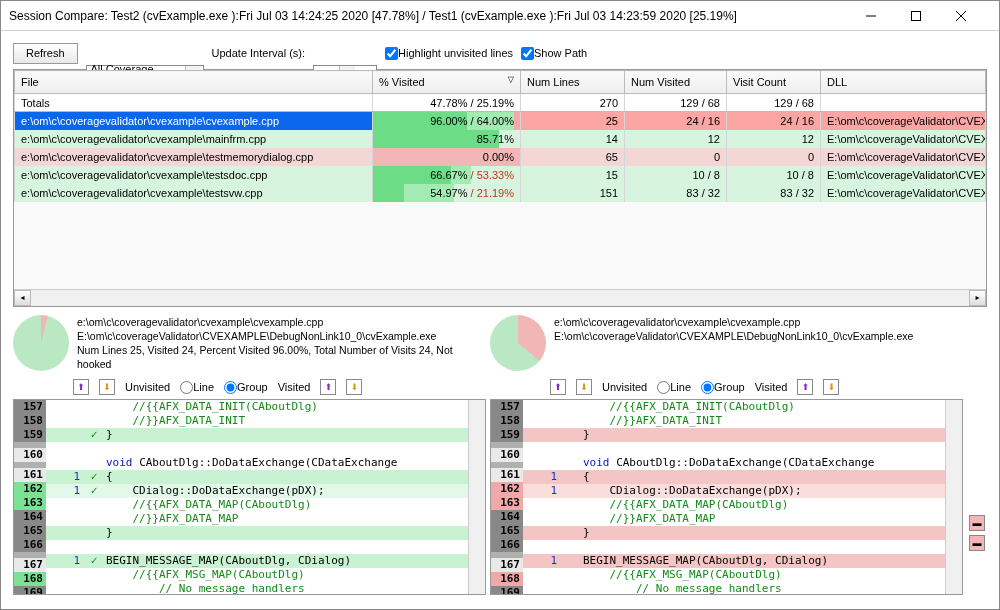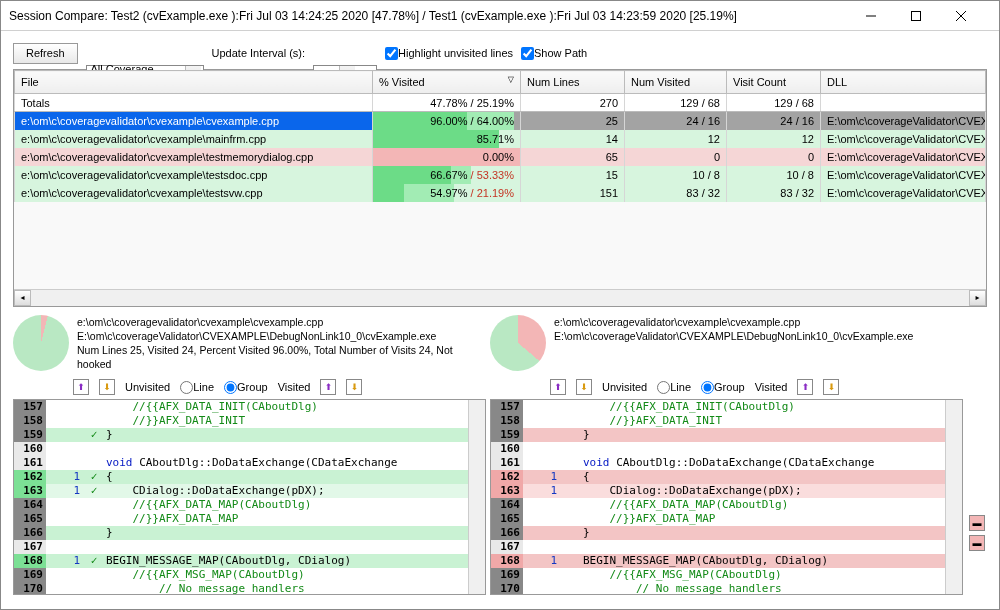--- a/index.html
+++ b/index.html
@@ -22,21 +22,21 @@
 .totals td { background: #fff; font-weight: normal; border-top: 1px solid #bbb; border-bottom: 1px solid #bbb; }
 .row-sel td:first-child { background: #0a66eb; color: #fff; }
 .pct-cell { text-align: right; position: relative; }
 .num-cell { text-align: right; }
 .bar { position: absolute; left: 0; top: 0; bottom: 0; background: #6cdc87; z-index: 0; }
 .bar2 { position: absolute; left: 0; top: 0; bottom: 0; background: #a2ecb4; z-index: 0; }
 .bar-red { position: absolute; left: 0; top: 0; bottom: 0; right: 0; background: #f3b6b6; z-index: 0; }
 .pct-cell span { position: relative; z-index: 1; }
 .row-green td { background: #d7f5de; }
 .row-pink td { background: #f5d6d6; }
-.row-sel.row-green td:not(:first-child) { background: #a3a3a3; }
+.row-sel.row-green td:not(:first-child) { background: #fca5a5; }
 .grid-body { flex: 1; overflow: hidden; }
 .hscroll { height: 17px; background: #f0f0f0; border-top: 1px solid #ccc; display: flex; align-items: center; }
 .hscroll .sc-btn { width: 17px; height: 16px; background: linear-gradient(#fff,#ddd); border: 1px solid #bbb; font-size: 8px; text-align: center; line-height: 14px; }
 .hscroll .track { flex: 1; }
 .lower { display: flex; margin: 8px 12px 8px 12px; gap: 4px; height: 280px; }
 .pane { flex: 1; display: flex; flex-direction: column; }
 .side-icons { width: 20px; display: flex; flex-direction: column; align-items: center; padding-top: 200px; gap: 4px; }
 .pane-head { display: flex; gap: 8px; margin-bottom: 4px; }
 .pie { width: 56px; height: 56px; border-radius: 50%; flex-shrink: 0; }
 .pane-info { font-size: 10.5px; line-height: 14px; }
@@ -50,21 +50,21 @@
 .mk-col { width: 16px; }
 .mk-col div { height: 14px; line-height: 14px; text-align: center; font-weight: bold; }
 .code-col { flex: 1; overflow: hidden; }
 .code-col div { height: 14px; line-height: 14px; padding-left: 4px; white-space: pre; }
 .vscroll { width: 17px; background: #f0f0f0; border-left: 1px solid #ccc; }
 .hilite-g { background: #c9f2d3; }
 .hilite-g2 { background: #e2f8e8; }
 .hilite-p { background: #f3c5c5; }
 .hilite-p2 { background: #fadddd; }
 .ln-g { background: #7ce095 !important; }
-.ln-w { background: #e9e9e9 !important; }
+.ln-w { background: #e9e9e9 !important; margin-top: 6px; }
 .ln-d { background: #888 !important; }
 .ln-p { background: #f0a8a8 !important; }
 .kw { color: #0418c4; }
 .cm { color: #138a17; }
 .id { color: #000; }
 .red { color: #c43423; }
 .chk2 { color: #138a17; font-weight: bold; }
 </style>
 </head>
 <body>

